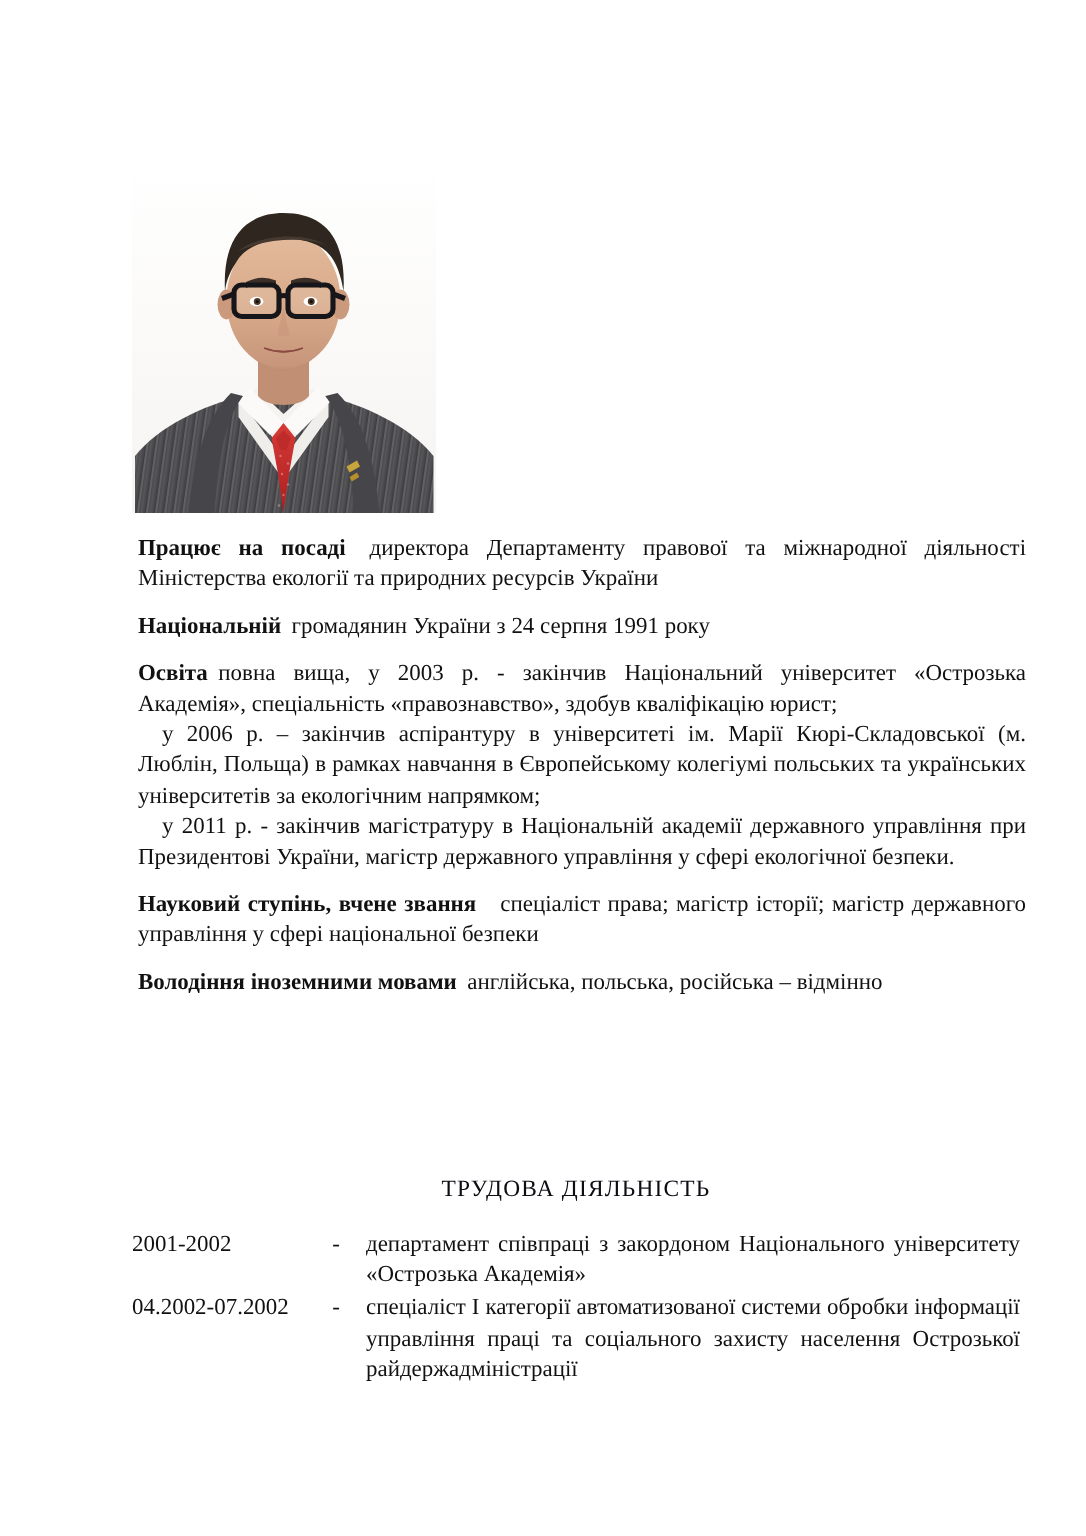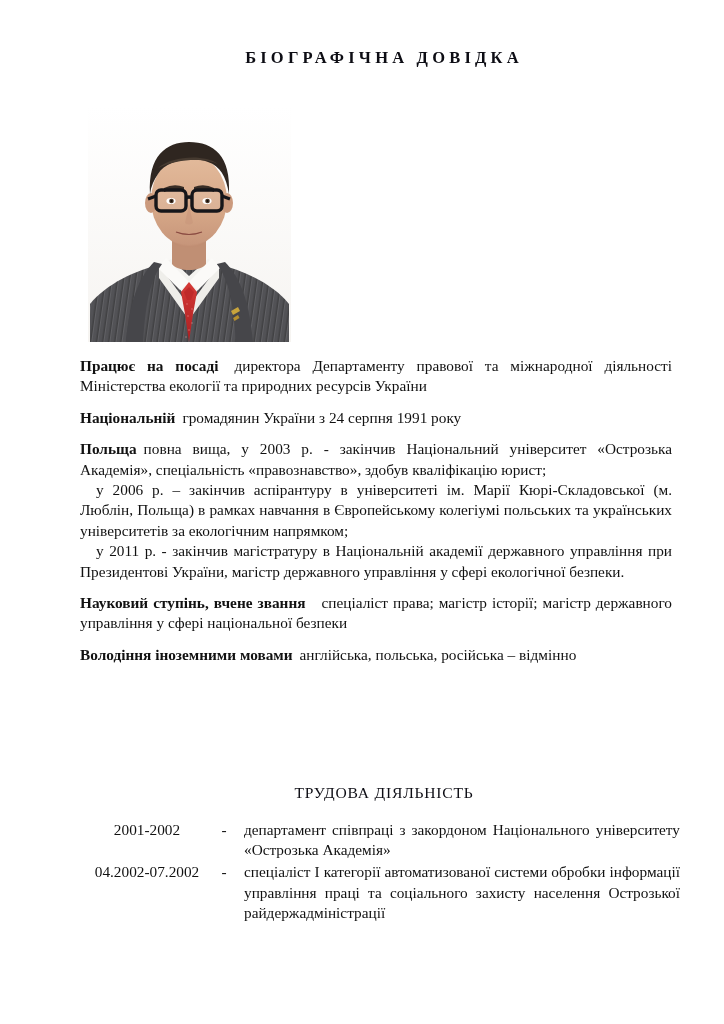--- a/index.html
+++ b/index.html
@@ -63,21 +63,21 @@
     font-size: 17.5px;
     line-height: 25px;
     color: #0d0d14;
   }
   .name-block .surname { display: block; letter-spacing: 0.6px; }
   .name-block .fullname { display: block; letter-spacing: 0.4px; }
 
   
   .body-wrap {
     position: absolute;
-    left: 80px;
+    left: 92px;
     top: 356px;
     width: 592px;
   }
   p.para {
     margin: 0 0 11px 0;
     font-size: 15.3px;
     line-height: 20.4px;
     text-align: justify;
     text-justify: inter-word;
     color: #111111;
@@ -119,41 +119,40 @@
   }
   .work-table td {
     vertical-align: top;
     padding: 0 0 2px 0;
     font-size: 15.3px;
     line-height: 20.2px;
     color: #111111;
   }
   td.col-period {
     width: 118px;
-    text-align: center;
+    text-align: left;
     white-space: nowrap;
     padding-right: 0;
   }
   td.col-dash {
     width: 36px;
     text-align: center;
     white-space: nowrap;
   }
   td.col-desc {
     text-align: justify;
     text-justify: inter-word;
     padding-left: 2px;
   }
 </style>
 </head>
 <body>
 
 <div class="page">
 
-  <div class="doc-title">БІОГРАФІЧНА ДОВІДКА</div>
 
   <div class="photo-block">
     <svg class="photo-svg" viewBox="0 0 203 236">
       <defs>
         <linearGradient id="bg" x1="0" y1="0" x2="0" y2="1">
           <stop offset="0%" stop-color="#ffffff"></stop>
           <stop offset="100%" stop-color="#f6f4f1"></stop>
         </linearGradient>
         <linearGradient id="suitg" x1="0" y1="0" x2="1" y2="0">
           <stop offset="0%" stop-color="#3f3f41"></stop>
@@ -247,21 +246,21 @@
     <p class="para">
       <span class="lbl">Працює на посаді</span><span class="gap-md"></span><span>директора Департаменту правової та міжнародної діяльності Міністерства екології та природних ресурсів України</span>
     </p>
 
     <p class="para">
       <span class="lbl">Національній</span><span class="gap-sm"></span><span>громадянин України з 24 серпня 1991 року</span>
     </p>
 
 
     <p class="edu-line">
-      <span class="lbl">Польща</span><span class="gap-sm"></span><span>повна вища, у 2003 р. - закінчив Національний університет «Острозька Академія», спеціальність «правознавство», здобув кваліфікацію юрист;</span>
+      <span class="lbl">Освіта</span><span class="gap-sm"></span><span>повна вища, у 2003 р. - закінчив Національний університет «Острозька Академія», спеціальність «правознавство», здобув кваліфікацію юрист;</span>
     </p>
     <p class="edu-line">
       <span class="indent"></span><span>у 2006 р. – закінчив аспірантуру в університеті ім. Марії Кюрі-Складовської (м. Люблін, Польща) в рамках навчання в Європейському колегіумі польських та українських університетів за екологічним напрямком;</span>
     </p>
     <p class="edu-line edu-last">
       <span class="indent"></span><span>у 2011 р. - закінчив магістратуру в Національній академії державного управління при Президентові України, магістр державного управління у сфері екологічної безпеки.</span>
     </p>
 
     <p class="para">
       <span class="lbl">Науковий ступінь, вчене звання</span><span class="gap-md"></span><span>спеціаліст права; магістр історії; магістр державного управління  у сфері національної безпеки</span>

